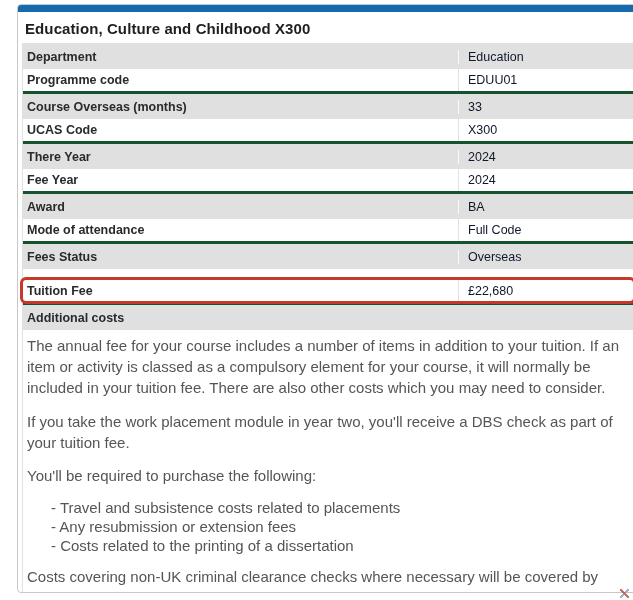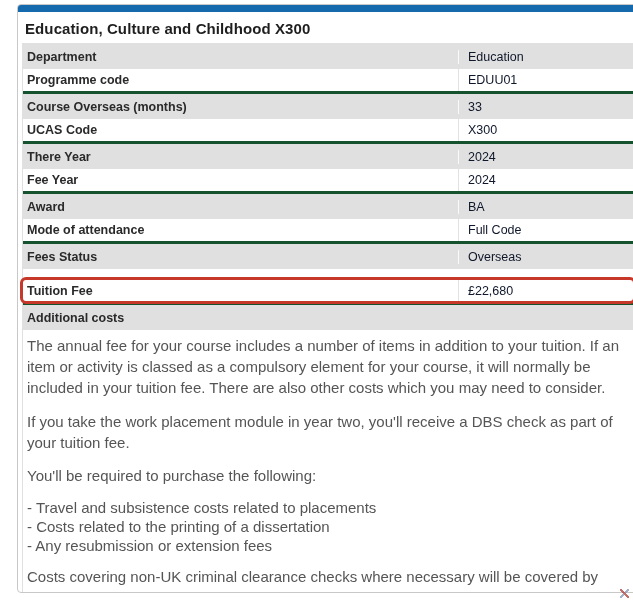--- a/index.html
+++ b/index.html
@@ -89,21 +89,21 @@
   .desc {
     padding: 5px 10px 8px 4px;
     color: #555555;
     font-size: 15px;
     line-height: 21px;
     background: #ffffff;
   }
   .desc p { margin: 0 0 12px 0; }
   .desc p.tight { margin-bottom: 13px; }
   .desc .plain-list { margin: 0 0 11px 0; }
-  .desc .plain-list div { line-height: 19px; }
+  .desc .plain-list div { line-height: 19px; margin-left: 24px; }
   .desc p.last { margin-bottom: 0; }
   a.examples-link {
     color: #2d7cb8;
     text-decoration: underline;
     cursor: pointer;
   }
   .artifact {
     position: absolute;
     left: 620px;
     top: 589px;
@@ -178,22 +178,22 @@
     <div class="section-row">
       <span>Additional costs</span>
     </div>
 
     <div class="desc">
       <p class="tight">The annual fee for your course includes a number of items in addition to your tuition. If an item or activity is classed as a compulsory element for your course, it will normally be included in your tuition fee. There are also other costs which you may need to consider.</p>
       <p>If you take the work placement module in year two, you'll receive a DBS check as part of your tuition fee.</p>
       <p>You'll be required to purchase the following:</p>
       <div class="plain-list">
         <div>- Travel and subsistence costs related to placements</div>
+        <div>- Any resubmission or extension fees</div>
         <div>- Costs related to the printing of a dissertation</div>
-        <div>- Any resubmission or extension fees</div>
       </div>
       <p class="last">Costs covering non-UK criminal clearance checks where necessary will be covered by the school.</p>
     </div>
 
   </div>
 </div>
 
 <div class="artifact"></div>
 
 </body></html>

